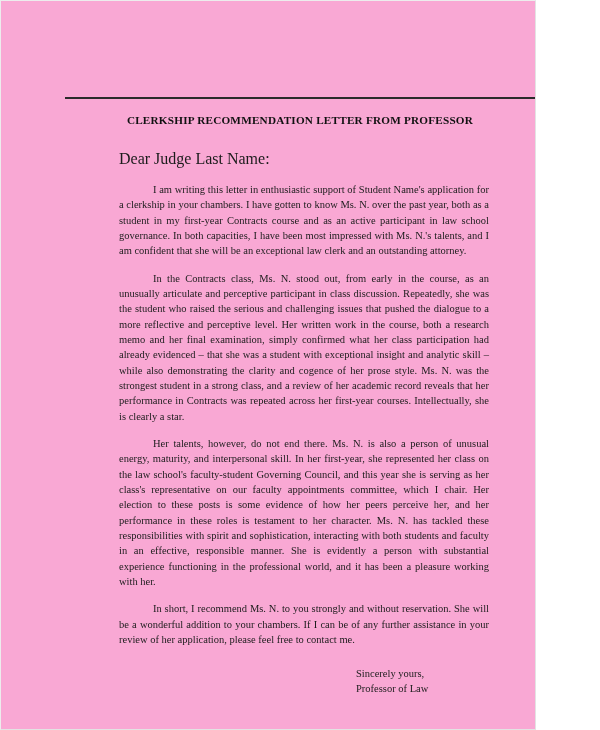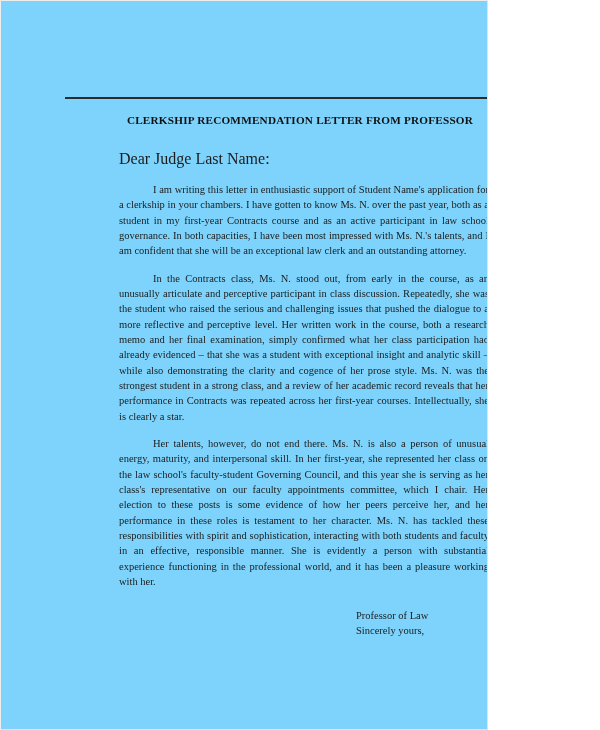--- a/index.html
+++ b/index.html
@@ -11,23 +11,23 @@
     width: 600px;
     height: 730px;
     background: #ffffff;
     font-family: "Liberation Serif", serif;
     color: #1a1a1a;
     overflow: hidden;
   }
   .page {
     position: relative;
     box-sizing: border-box;
-    width: 488px;
+    width: 536px;
     height: 730px;
-    background: #7dd3fc;
+    background: #f9a8d4;
     border: 1px solid #e3e3e3;
     border-top-color: #ededed;
     border-left-color: #ededed;
     overflow: hidden;
   }
   .letter-body {
     position: absolute;
     left: 64px;
     top: 96px;
     width: 470px;
@@ -89,21 +89,22 @@
     <div class="header-rule"></div>
 
     <h1 class="doc-title">CLERKSHIP RECOMMENDATION LETTER FROM PROFESSOR</h1>
 
     <p class="salutation">Dear Judge Last Name:</p>
 
     <div class="paragraphs">
       <p class="para">I am writing this letter in enthusiastic support of Student Name's application for a clerkship in your chambers.  I have gotten to know Ms. N. over the past year, both as a student in my first-year Contracts course and as an active participant in law school governance.  In both capacities, I have been most impressed with Ms. N.'s talents, and I am confident that she will be an exceptional law clerk and an outstanding attorney.</p>
       <p class="para">In the Contracts class, Ms. N. stood out, from early in the course, as an unusually articulate and perceptive participant in class discussion.  Repeatedly, she was the student who raised the serious and challenging issues that pushed the dialogue to a more reflective and perceptive level.  Her written work in the course, both a research memo and her final examination, simply confirmed what her class participation had already evidenced – that she was a student with exceptional insight and analytic skill – while also demonstrating the clarity and cogence of her prose style.  Ms. N. was the strongest student in a strong class, and a review of her academic record reveals that her performance in Contracts was repeated across her first-year courses.  Intellectually, she is clearly a star.</p>
       <p class="para">Her talents, however, do not end there.  Ms. N. is also a person of unusual energy, maturity, and interpersonal skill.  In her first-year, she represented her class on the law school's faculty-student Governing Council, and this year she is serving as her class's representative on our faculty appointments committee, which I chair.  Her election to these posts is some evidence of how her peers perceive her, and her performance in these roles is testament to her character.  Ms. N. has tackled these responsibilities with spirit and sophistication, interacting with both students and faculty in an effective, responsible manner.  She is evidently a person with substantial experience functioning in the professional world, and it has been a pleasure working with her.</p>
+      <p class="para">In short, I recommend Ms. N. to you strongly and without reservation.  She will be a wonderful addition to your chambers.  If I can be of any further assistance in your review of her application, please feel free to contact me.</p>
     </div>
 
     <div class="closing">
+      <div class="closing-line">Sincerely yours,</div>
       <div class="closing-line">Professor of Law</div>
-      <div class="closing-line">Sincerely yours,</div>
     </div>
 
   </div>
 </div>
 
 </body></html>

